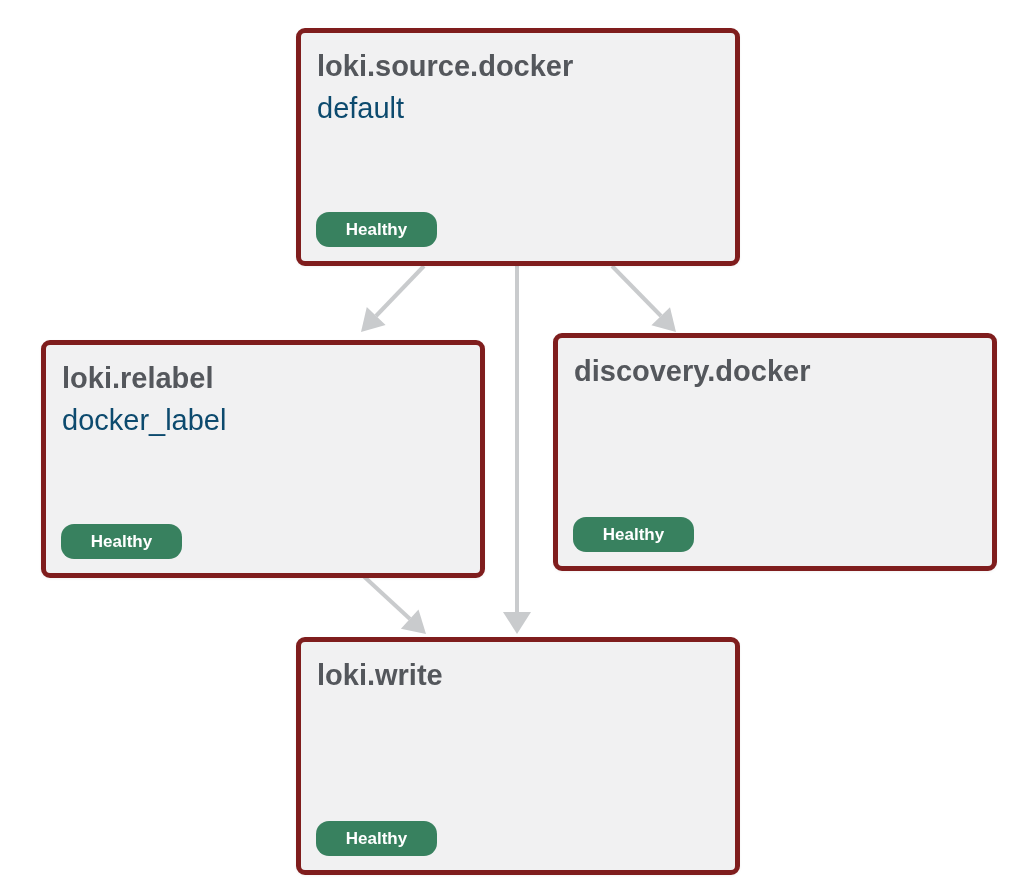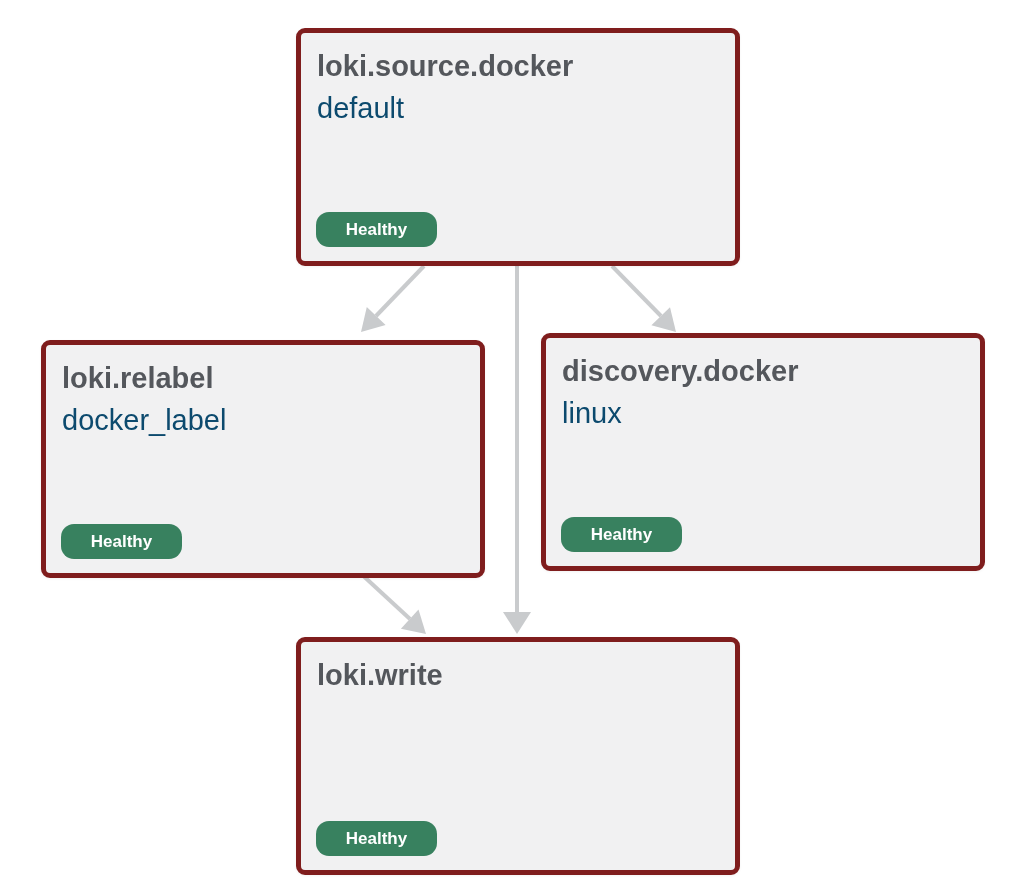--- a/index.html
+++ b/index.html
@@ -31,21 +31,21 @@
     height: 238px;
     background: #f1f1f2;
     border: 5px solid #7f1d1d;
     border-radius: 9px;
     box-sizing: border-box;
     box-shadow: 0 1px 3px rgba(0,0,0,0.05);
     cursor: pointer;
   }
   .node-top    { left: 296px; top: 28px;  }
   .node-left   { left: 41px;  top: 340px; }
-  .node-right  { left: 541px; top: 333px; }
+  .node-right  { left: 553px; top: 333px; }
   .node-bottom { left: 296px; top: 637px; }
   .node-title {
     margin: 12px 16px 0 16px;
     font-size: 29px;
     line-height: 42px;
     font-weight: 700;
     color: #54575c;
     white-space: nowrap;
     overflow: hidden;
   }
@@ -118,21 +118,20 @@
   </div>
 
   <div class="node node-left">
     <div class="node-title">loki.relabel</div>
     <div class="node-subtitle">docker_label</div>
     <div class="status-badge">Healthy</div>
   </div>
 
   <div class="node node-right">
     <div class="node-title">discovery.docker</div>
-    <div class="node-subtitle">linux</div>
     <div class="status-badge">Healthy</div>
   </div>
 
   <div class="node node-bottom">
     <div class="node-title">loki.write</div>
     <div class="status-badge">Healthy</div>
   </div>
 
 </div>
 

